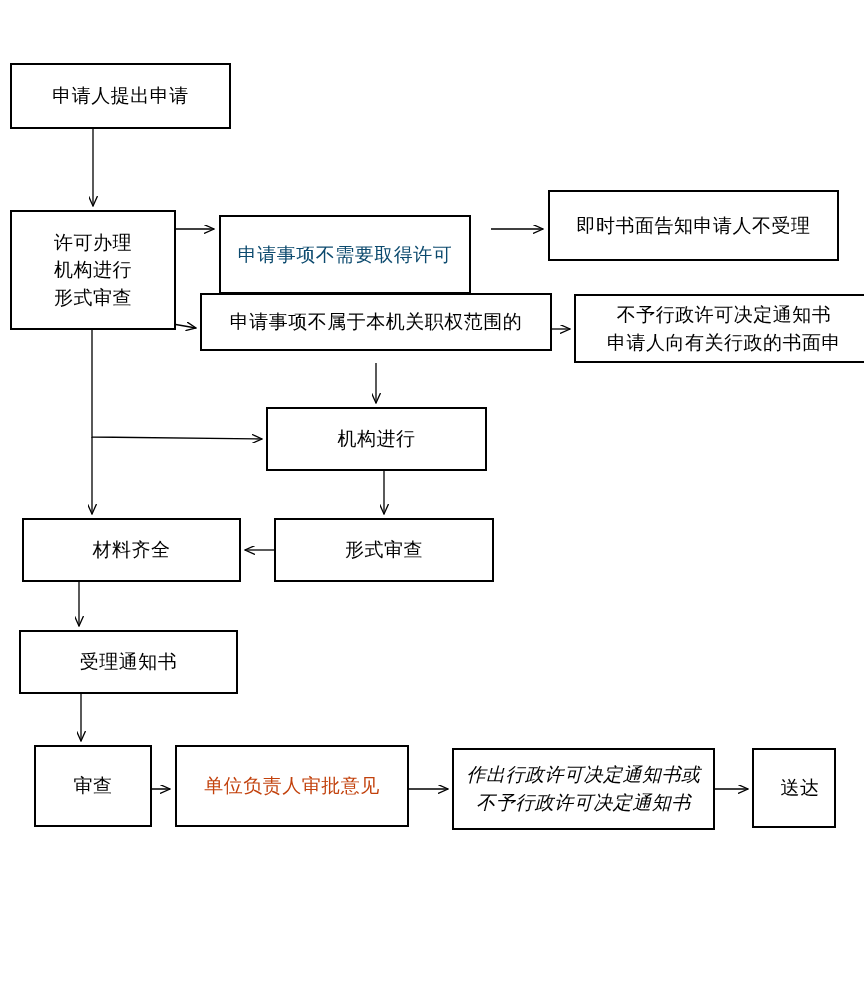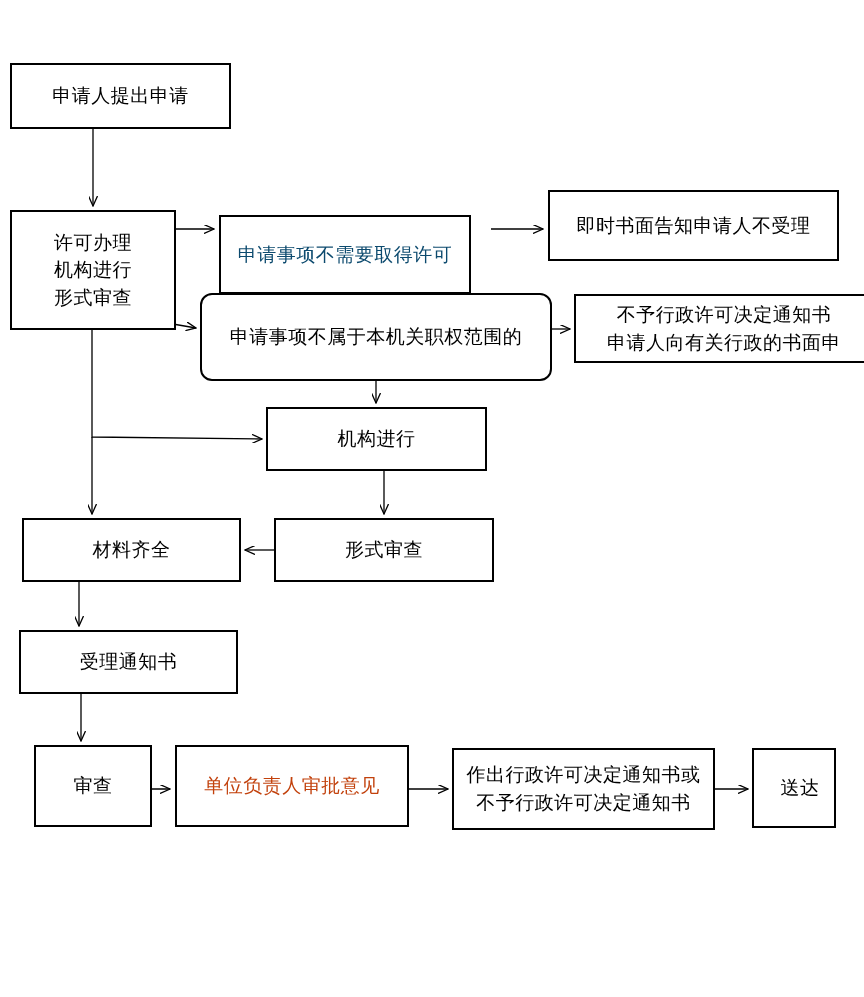--- a/index.html
+++ b/index.html
@@ -73,26 +73,26 @@
         <path d="M 715,789 L 748,789" fill="none" stroke="#000000" stroke-width="1.3" marker-end="url(#arrowhead)"></path>
       </g>
   </svg>
   <div id="node-layer">
       <div class="node" style="left: 10px; top: 63px; width: 221px; height: 66px; font-size: 19px; border-color: rgb(0, 0, 0); color: rgb(0, 0, 0);"><span>申请人提出申请</span></div>
       <div class="node multi" style="left: 10px; top: 210px; width: 166px; height: 120px; font-size: 19px; border-color: rgb(0, 0, 0); color: rgb(0, 0, 0);"><span>许可办理
 机构进行
 形式审查</span></div>
       <div class="node" style="left: 219px; top: 190px; width: 252px; height: 79px; font-size: 19px; border-color: rgb(0, 0, 0); color: #0c4a6e; margin-top: 25px;"><span>申请事项不需要取得许可</span></div>
       <div class="node" style="left: 548px; top: 190px; width: 291px; height: 71px; font-size: 19px; border-color: rgb(0, 0, 0); color: rgb(0, 0, 0); font-family: Liberation Serif, serif;"><span>即时书面告知申请人不受理</span></div>
-      <div class="node" style="left: 200px; top: 293px; width: 352px; height: 88px; font-size: 19px; border-color: rgb(0, 0, 0); color: rgb(0, 0, 0); border-radius: 12px;"><span>申请事项不属于本机关职权范围的</span></div>
+      <div class="node" style="left: 200px; top: 293px; width: 352px; height: 58px; font-size: 19px; border-color: rgb(0, 0, 0); color: rgb(0, 0, 0);"><span>申请事项不属于本机关职权范围的</span></div>
       <div class="node multi" style="left: 574px; top: 294px; width: 300px; height: 69px; font-size: 19px; border-color: rgb(0, 0, 0); color: rgb(0, 0, 0);"><span>不予行政许可决定通知书
 申请人向有关行政的书面申</span></div>
       <div class="node" style="left: 266px; top: 407px; width: 221px; height: 64px; font-size: 19px; border-color: rgb(0, 0, 0); color: rgb(0, 0, 0);"><span>机构进行</span></div>
       <div class="node" style="left: 22px; top: 518px; width: 219px; height: 64px; font-size: 19px; border-color: rgb(0, 0, 0); color: rgb(0, 0, 0);"><span>材料齐全</span></div>
       <div class="node" style="left: 274px; top: 518px; width: 220px; height: 64px; font-size: 19px; border-color: rgb(0, 0, 0); color: rgb(0, 0, 0);"><span>形式审查</span></div>
       <div class="node" style="left: 19px; top: 630px; width: 219px; height: 64px; font-size: 19px; border-color: rgb(0, 0, 0); color: rgb(0, 0, 0);"><span>受理通知书</span></div>
       <div class="node" style="left: 34px; top: 745px; width: 118px; height: 82px; font-size: 19px; border-color: rgb(0, 0, 0); color: rgb(0, 0, 0);"><span>审查</span></div>
       <div class="node" style="left: 175px; top: 745px; width: 234px; height: 82px; font-size: 19px; border-color: rgb(0, 0, 0); color: #c2410c;"><span>单位负责人审批意见</span></div>
-      <div class="node multi" style="left: 452px; top: 748px; width: 263px; height: 82px; font-size: 19px; border-color: rgb(0, 0, 0); color: rgb(0, 0, 0);"><span>作出行政许可决定通知书或
+      <div class="node multi" style="left: 452px; top: 748px; width: 263px; height: 82px; font-size: 19px; border-color: rgb(0, 0, 0); color: rgb(0, 0, 0); font-style: italic;"><span>作出行政许可决定通知书或
 不予行政许可决定通知书</span></div>
       <div class="node" style="left: 752px; top: 748px; width: 84px; height: 80px; font-size: 19px; border-color: rgb(0, 0, 0); color: rgb(0, 0, 0); padding-left: 12px;"><span>送达</span></div>
     </div>
 </div>
 
 </body></html>

